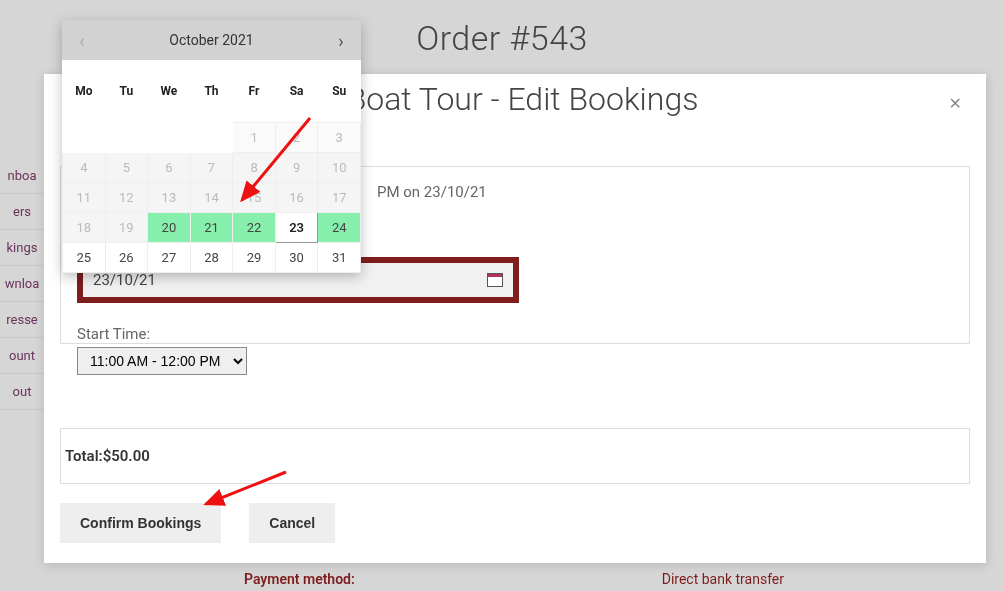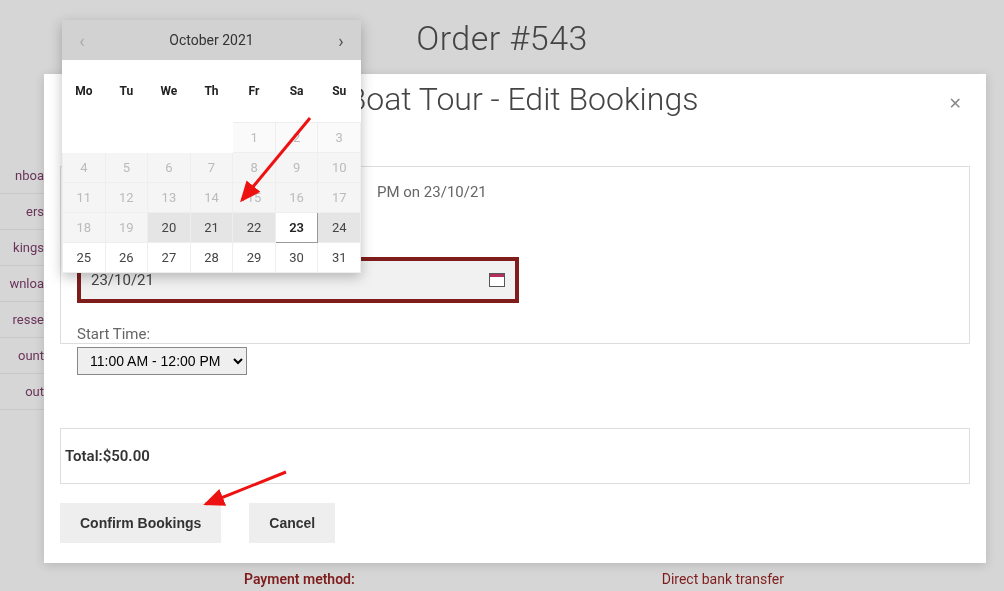--- a/index.html
+++ b/index.html
@@ -15,21 +15,21 @@
   .page-bg { position:absolute; inset:0; background:#d6d6d6; }
   .page-title {
     position:absolute; top:18px; left:0; right:0; text-align:center;
     font-size:34px; font-weight:300; color:#444; letter-spacing:0.5px;
   }
   .sidebar {
     position:absolute; left:0; top:158px; width:48px;
     display:flex; flex-direction:column;
   }
   .sidebar-item {
-    font-size:13px; color:#6a345a; padding:10px 4px 10px 0; text-align:right;
+    font-size:13px; color:#6a345a; padding:10px 4px 10px 0; text-align:center;
     border-bottom:1px solid #c8c8c8; white-space:nowrap; overflow:hidden;
   }
   .modal {
     position:absolute; left:44px; top:74px; right:18px; bottom:28px;
     background:#fff; box-shadow:0 2px 10px rgba(0,0,0,.15);
     padding:28px 20px 20px 20px;
   }
   .modal-title {
     text-align:center; font-size:32px; font-weight:300; color:#444;
     position:absolute; top:6px; left:0; right:0;
@@ -37,21 +37,21 @@
   .modal-close {
     position:absolute; right:24px; top:20px; font-size:16px; color:#888; cursor:pointer;
   }
   .upper-panel {
     position:absolute; left:16px; right:16px; top:92px; height:178px;
     border:1px solid #ddd; background:#fff; padding:16px;
   }
   .booking-text { color:#666; font-size:15px; }
   .date-input-wrap {
     margin-top:56px;
-    border:4px solid #7f1d1d;
+    border:6px solid #7f1d1d;
     background:#f1f1f1;
     width:442px; height:46px;
     display:flex; align-items:center; padding:0 10px;
     justify-content:space-between;
     color:#444; font-size:15px;
   }
   .cal-icon {
     width:16px; height:14px; border:1px solid #555; background:#fff; position:relative;
   }
   .cal-icon::before { content:""; position:absolute; top:0; left:0; right:0; height:3px; background:#b03060; }
@@ -92,21 +92,21 @@
   .cal-grid { width:100%; border-collapse:collapse; }
   .cal-grid th {
     font-weight:700; color:#222; padding:24px 0; font-size:12px;
   }
   .cal-grid td {
     text-align:center; height:30px; width:42px; font-size:13px;
     border:1px solid #eee; color:#444; background:#fff;
   }
   .cal-grid td.muted { color:#bbb; background:#fafafa; }
   .cal-grid td.muted2 { color:#bbb; background:#f5f5f5; }
-  .cal-grid td.range { background:#e5e5e5; color:#444; }
+  .cal-grid td.range { background:#86efac; color:#444; }
   .cal-grid td.selected { background:#fff; border:1px solid #999; color:#222; font-weight:600; }
   .cal-grid td.empty { background:#fff; border:1px solid transparent; }
 
   
   .red-arrow { position:absolute; pointer-events:none; z-index:60; }
 </style>
 </head>
 <body>
 
 <div class="page-bg"></div>

